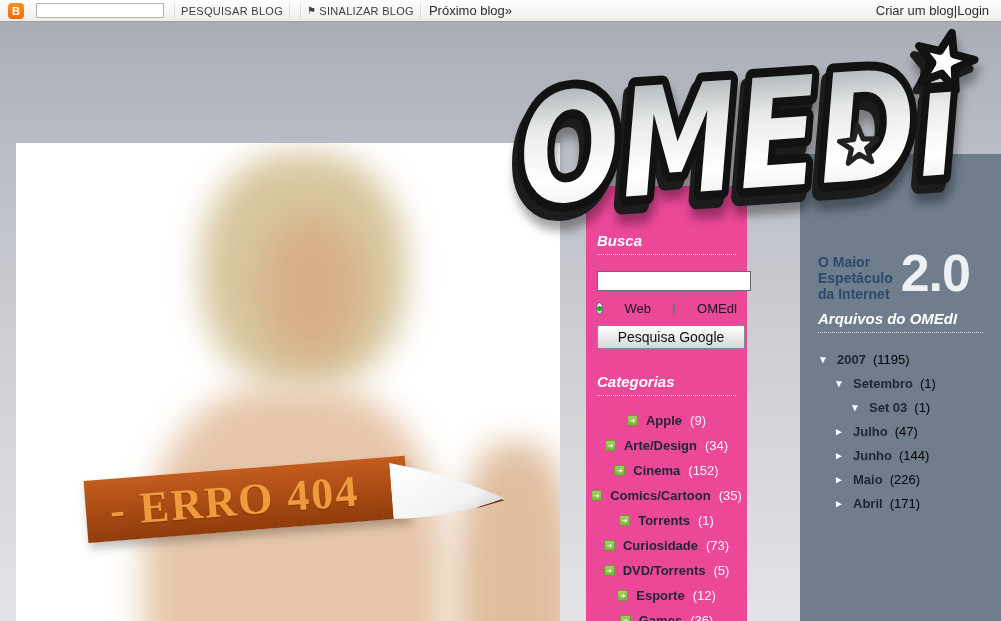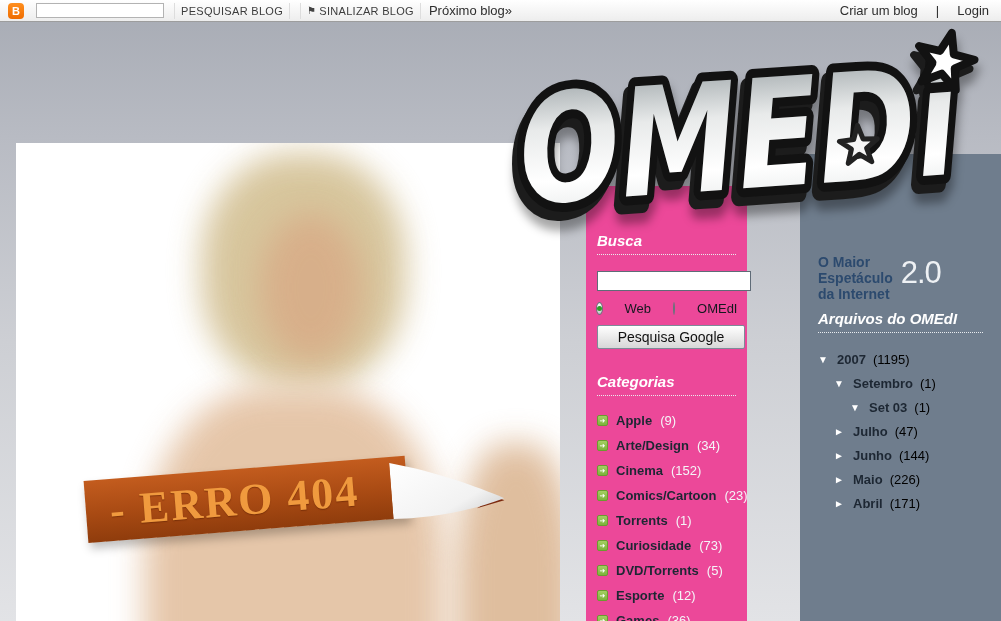--- a/index.html
+++ b/index.html
@@ -28,21 +28,21 @@
     width:128px; height:15px; margin-left:12px;
     border:1px solid #b3b3b3; background:#fff; font-size:11px; padding:0 3px;
   }
   .nav-btn {
     margin-left:10px; padding:2px 6px; letter-spacing:.3px;
     color:#3c3c3c; cursor:pointer; border-right:1px solid #ddd; border-left:1px solid #ddd;
     display:flex; align-items:center; gap:3px; white-space:nowrap;
   }
   .flag-glyph { font-size:10px; color:#444; }
   .next-blog { margin-left:8px; font-size:13px; color:#2e2e2e; cursor:pointer; white-space:nowrap; }
-  .nav-right { margin-left:auto; margin-right:12px; font-size:13px; color:#2e2e2e; display:flex; gap:18px; align-items:flex-start; }
+  .nav-right { margin-left:auto; margin-right:12px; font-size:13px; color:#2e2e2e; display:flex; gap:0; align-items:flex-start; }
   .nav-link { cursor:pointer; }
 
   
   .logo-wrap {
     position:absolute; left:498px; top:28px; width:503px; height:218px; z-index:8; cursor:pointer;
   }
   .logo-wrap svg {
     overflow:visible;
     filter:drop-shadow(-5px 9px 0 #1c1c1c) drop-shadow(2px 10px 5px rgba(0,0,0,.35));
   }
@@ -105,35 +105,35 @@
   .radio .dot { width:5px; height:5px; border-radius:50%; background:#2e9e28; }
   .radio-label { cursor:pointer; }
   .google-btn {
     display:block; margin:9px auto 8px auto; width:148px; height:24px;
     background:linear-gradient(180deg,#ffffff,#e9e9e9 55%,#d7d7d7);
     border:1px solid #7d8b99; border-radius:2px;
     font-size:14px; color:#111; cursor:pointer;
     box-shadow:inset 0 1px 0 #fff;
   }
 
-  .cat-row { display:flex; align-items:center; gap:8px; height:25px; cursor:pointer; }
+  .cat-row { display:flex; align-items:center; gap:8px; height:25px; cursor:pointer;justify-content:center; }
   .cat-list { margin-top:12px; }
   .bullet {
     width:11px; height:11px; border-radius:2px; flex:0 0 11px;
     background:linear-gradient(180deg,#a4cf63,#7db33c);
     border:1px solid #6a9c2e;
     color:#fff; font-size:7px; line-height:9px; text-align:center;
   }
   .cat-label { font-size:13px; color:#1d2733; font-weight:bold; }
   .cat-count { font-size:13px; color:#f4f6f8; }
 
   
   .tagline-row { display:flex; align-items:flex-start; gap:8px; margin-top:100px; }
   .tagline { font-size:14px; font-weight:bold; color:#2c4a6e; line-height:16px; }
-  .version { font-size:31px; color:#eef1f4; line-height:38px; font-weight:normal; letter-spacing:-1px; }
+  .version { font-size:52px; color:#eef1f4; line-height:38px; font-weight:bold; letter-spacing:-1px; }
 
   .tree { margin-top:14px; font-size:13px; }
   .tree-row { display:flex; align-items:center; gap:7px; height:24px; cursor:pointer; }
   .tri { color:#fff; font-size:10px; width:12px; flex:0 0 12px; }
   .tree-label { color:#1d2733; font-weight:bold; }
   .tree-count { color:#000000; }
   .ind1 { padding-left:16px; }
   .ind2 { padding-left:32px; }
   .post-link {
     width:128px; margin:3px 0 20px 36px; text-align:center;
@@ -206,21 +206,21 @@
       <span class="cat-count">(34)</span>
     </div>
     <div class="cat-row">
       <span class="bullet">➜</span>
       <span class="cat-label">Cinema</span>
       <span class="cat-count">(152)</span>
     </div>
     <div class="cat-row">
       <span class="bullet">➜</span>
       <span class="cat-label">Comics/Cartoon</span>
-      <span class="cat-count">(23)</span>
+      <span class="cat-count">(35)</span>
     </div>
     <div class="cat-row">
       <span class="bullet">➜</span>
       <span class="cat-label">Torrents</span>
       <span class="cat-count">(1)</span>
     </div>
     <div class="cat-row">
       <span class="bullet">➜</span>
       <span class="cat-label">Curiosidade</span>
       <span class="cat-count">(73)</span>

